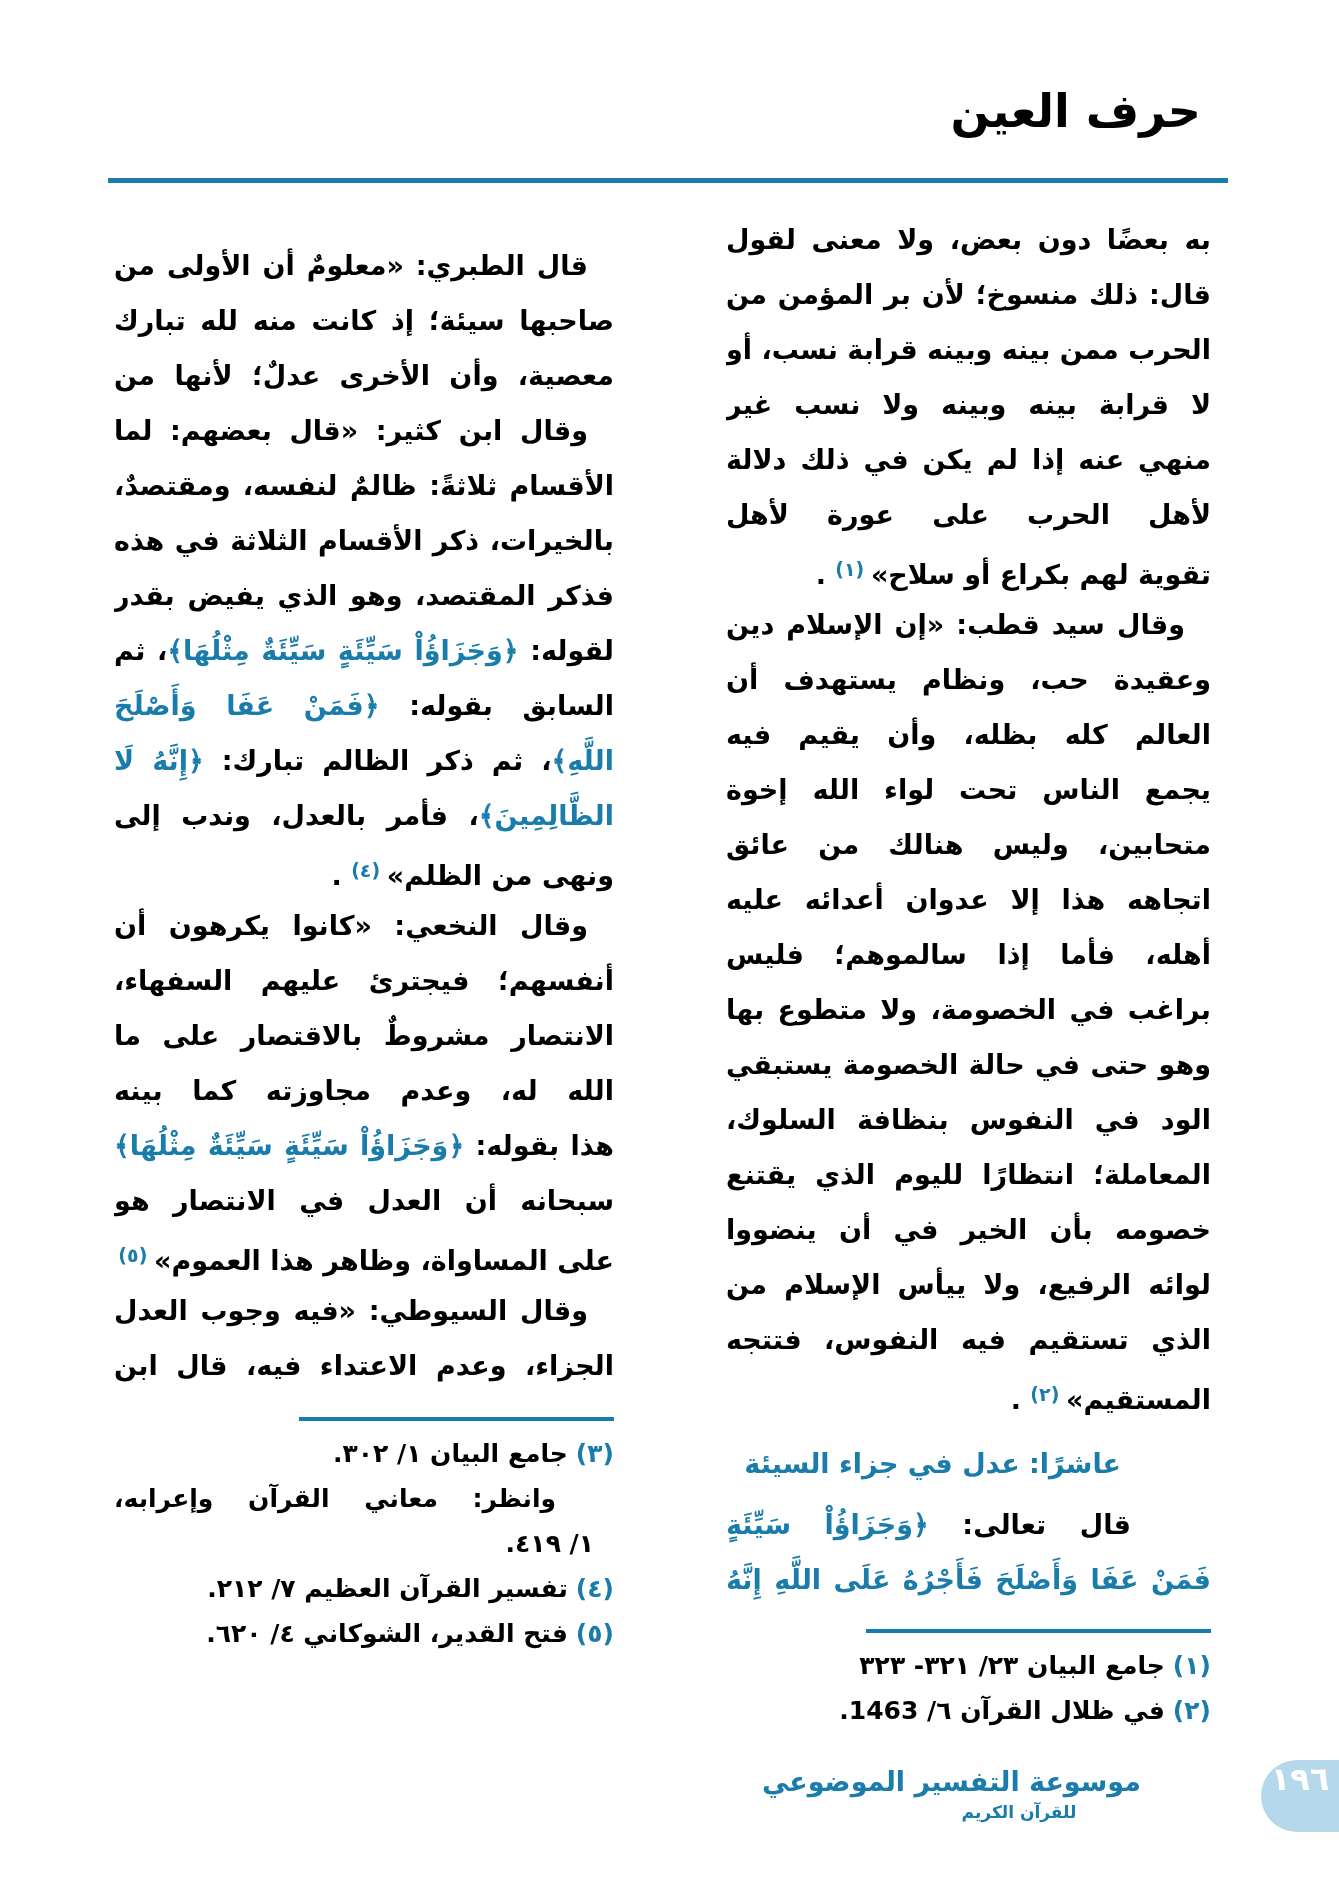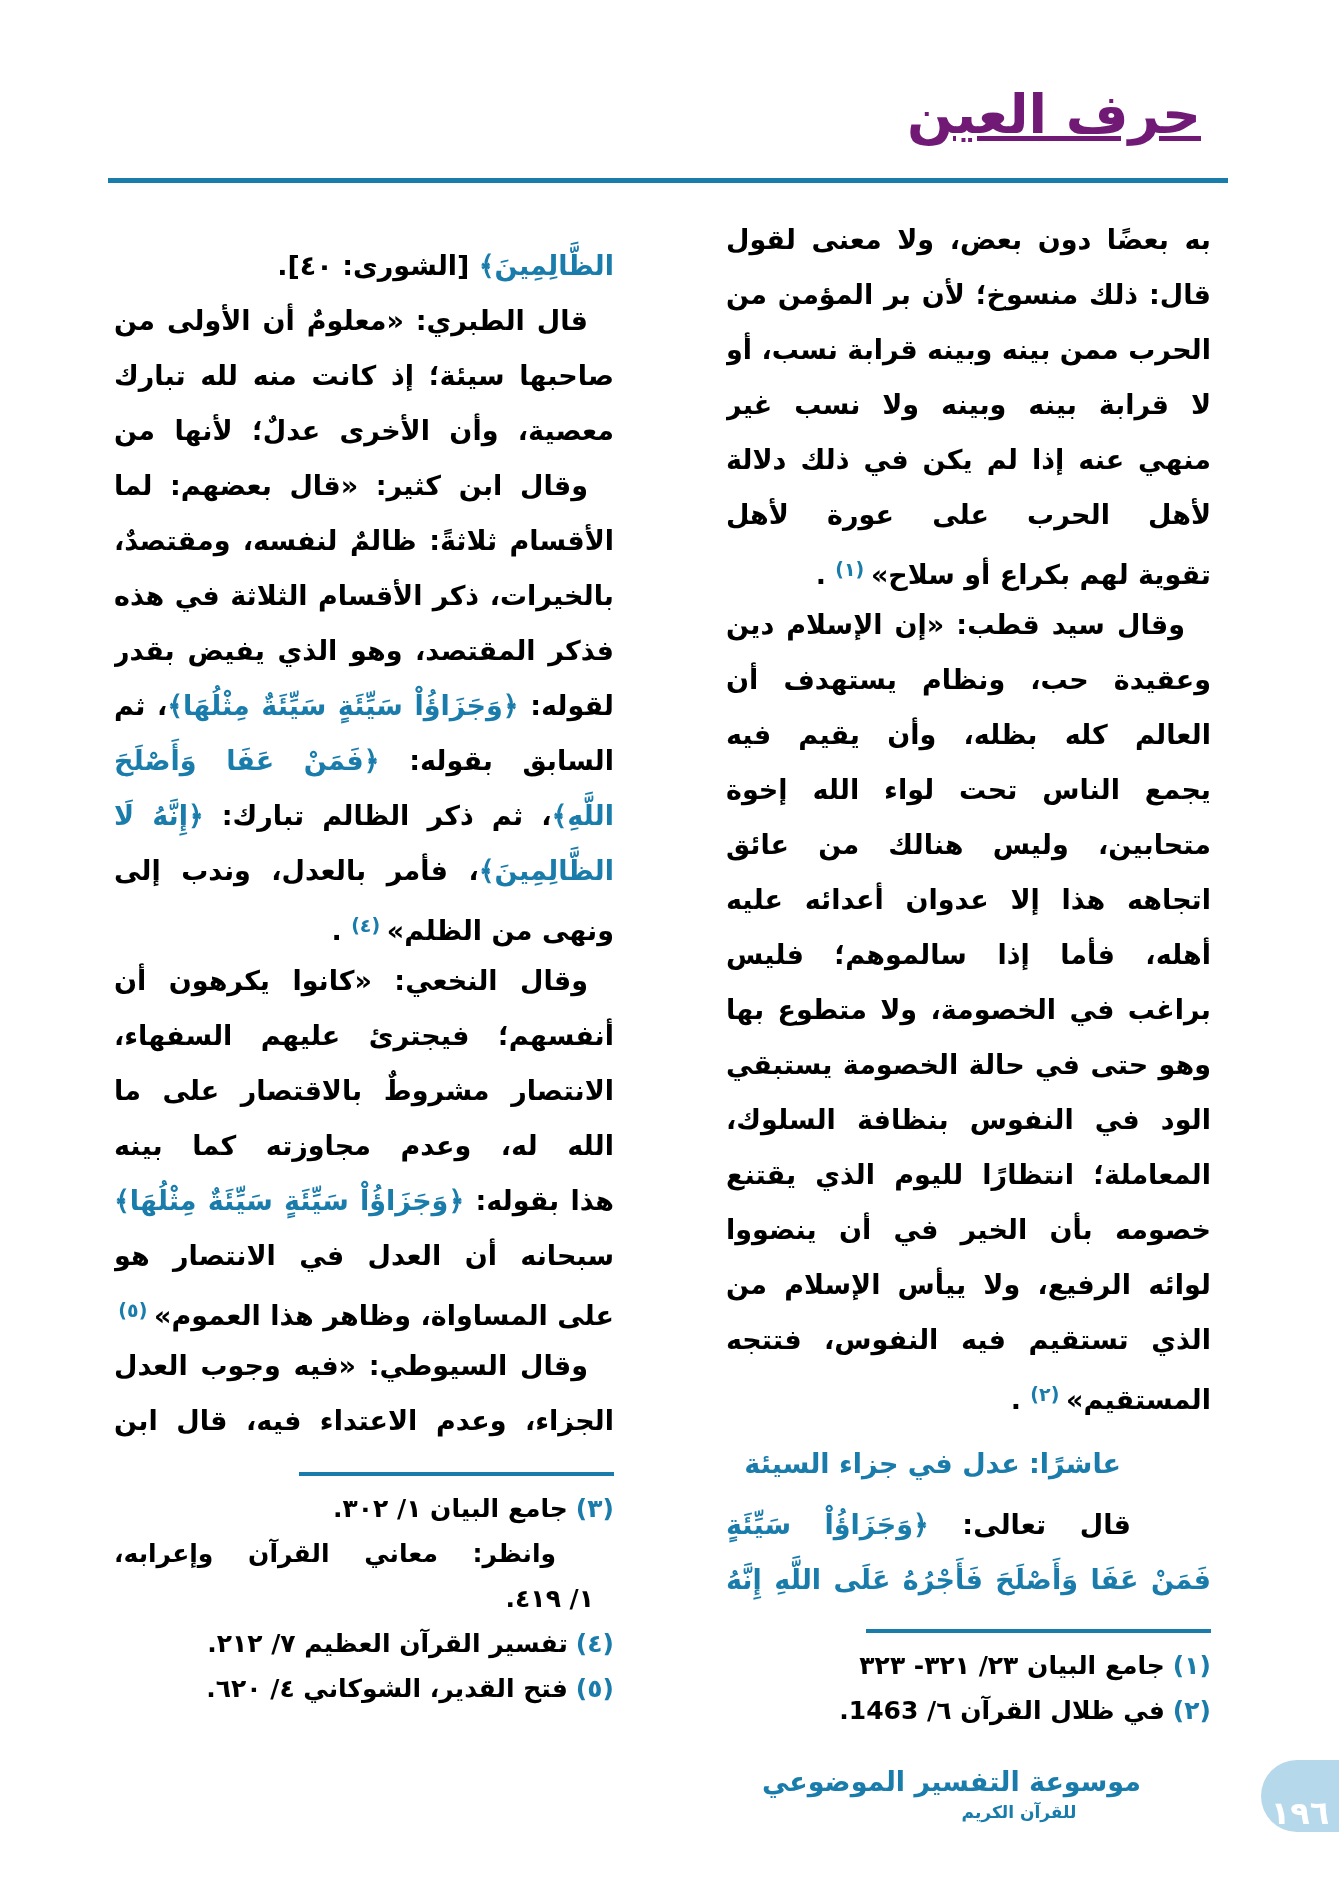--- a/index.html
+++ b/index.html
@@ -9,22 +9,22 @@
     margin:0 auto;
     background:#ffffff;
     font-family:"DejaVu Sans",sans-serif;
     direction:rtl;
     overflow:hidden;
     color:#000;
   }
   
   .hdr-title{
     position:absolute;top:88px;right:138px;
-    color:#701a75;font-size:54px;font-weight:bold;
-    line-height:1;letter-spacing:-1px;text-decoration:underline;
+    color:#000000;font-size:46px;font-weight:bold;
+    line-height:1;letter-spacing:-1px;
   }
   .hdr-rule{
     position:absolute;top:178px;left:108px;
     width:1120px;height:5px;background:#1a7cab;
   }
   
   .content{
     position:absolute;top:212px;right:128px;
     width:1097px;
     display:flex;gap:112px;
@@ -59,21 +59,21 @@
     position:absolute;top:1752px;right:198px;width:244px;
     text-align:center;color:#1a7cab;margin-top:8px;
   }
   .logo1{font-size:27px;font-weight:bold;white-space:nowrap;line-height:1.6;}
   .logo2{font-size:17px;font-weight:bold;line-height:1.1;}
   .page-badge{
     position:absolute;top:1760px;right:0;
     width:78px;height:72px;
     background:#b5d8ea;
     border-radius:38px 0 0 38px;
-    display:flex;align-items:flex-end;justify-content:center;
+    display:flex;align-items:flex-start;justify-content:center;
   }
   .page-badge span{color:#ffffff;font-size:32px;font-weight:bold;}
 </style>
 </head>
 <body>
 
 <div class="page">
 
   <div class="hdr-title">حرف العين</div>
 
@@ -111,21 +111,20 @@
         </div>
       <div class="fnsep sep-right"></div>
       <div id="col-right-fns">
           <div class="fn-line hang"><span class="fnm">(١)</span><span>جامع البيان ٢٣/ ٣٢١- ٣٢٣</span></div>
           <div class="fn-line hang"><span class="fnm">(٢)</span><span>في ظلال القرآن ٦/ 1463.</span></div>
         </div>
     </div>
 
     <div class="col col-left">
       <div id="col-left-lines">
-          <div class="line r"><span class="quran">الظَّالِمِينَ﴾</span><span class="t"> [الشورى: ٤٠].</span></div>
           <div class="line j" style="text-indent: 26px;"><span class="t">قال الطبري: «معلومٌ أن الأولى من</span></div>
           <div class="line j"><span class="t">صاحبها سيئة؛ إذ كانت منه لله تبارك وتعالى</span></div>
           <div class="line j"><span class="t">معصية، وأن الأخرى عدلٌ؛ لأنها من الله</span></div>
           <div class="line j" style="text-indent: 26px;"><span class="t">وقال ابن كثير: «قال بعضهم: لما كانت</span></div>
           <div class="line j"><span class="t">الأقسام ثلاثةً: ظالمٌ لنفسه، ومقتصدٌ، وسابقٌ</span></div>
           <div class="line j"><span class="t">بالخيرات، ذكر الأقسام الثلاثة في هذه الآية،</span></div>
           <div class="line j"><span class="t">فذكر المقتصد، وهو الذي يفيض بقدر حقه؛</span></div>
           <div class="line j"><span class="t">لقوله: </span><span class="quran">﴿وَجَزَاؤُاْ سَيِّئَةٍ سَيِّئَةٌ مِثْلُهَا﴾</span><span class="t">، ثم ذكر</span></div>
           <div class="line j"><span class="t">السابق بقوله: </span><span class="quran">﴿فَمَنْ عَفَا وَأَصْلَحَ فَأَجْرُهُ عَلَى</span></div>
           <div class="line j"><span class="quran">اللَّهِ﴾</span><span class="t">، ثم ذكر الظالم تبارك: </span><span class="quran">﴿إِنَّهُ لَا يُحِبُّ</span></div>

